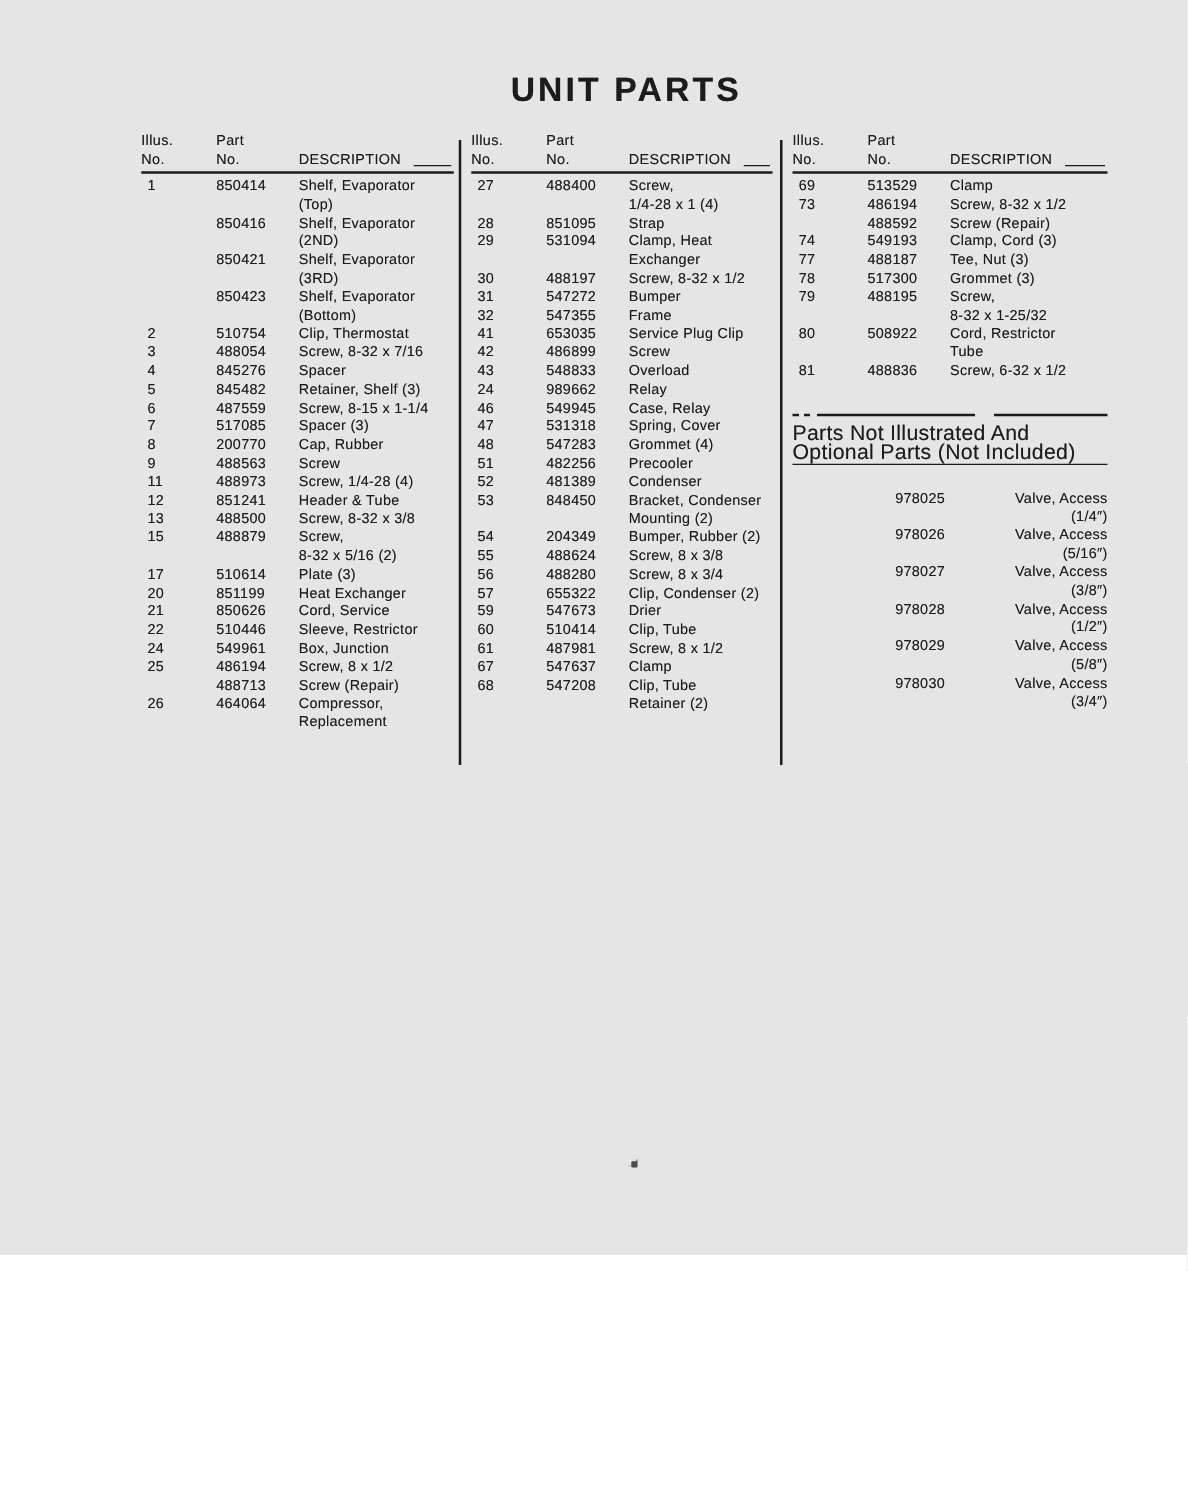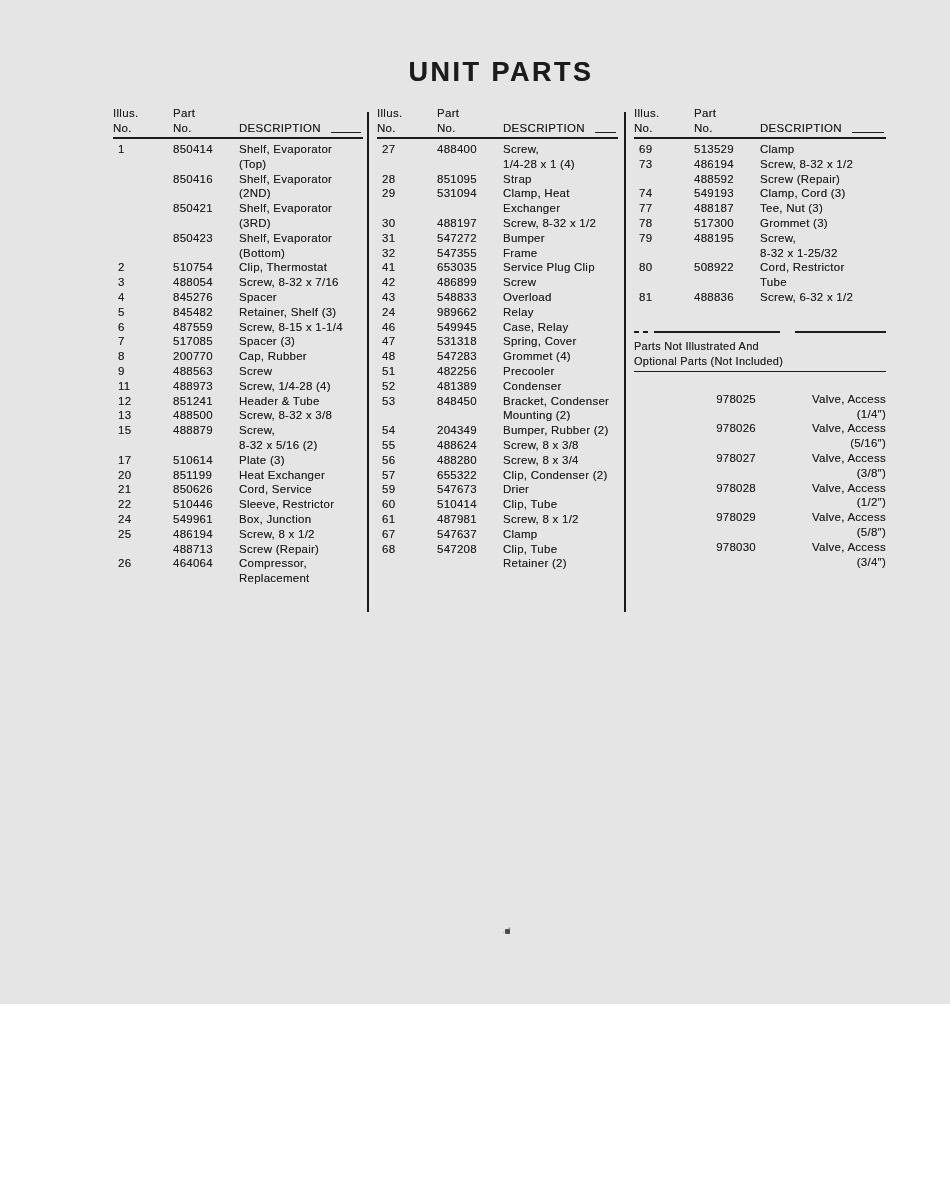--- a/index.html
+++ b/index.html
@@ -50,21 +50,21 @@
   
   .nisec{margin-top:26px;}
   .dash-rule{
     height:2px;width:100%;
     background:linear-gradient(to right,
       #1c1c1c 0 5px, transparent 5px 9px,
       #1c1c1c 9px 14px, transparent 14px 20px,
       #1c1c1c 20px 58%, transparent 58% 64%,
       #1c1c1c 64% 100%);
   }
-  .ni-head{font-size:11px;line-height:15px;margin-top:6px;letter-spacing:.25px;
+  .ni-head{font-size:17px;line-height:15px;margin-top:6px;letter-spacing:.25px;
     text-shadow:0 0 .4px rgba(0,0,0,.45);}
   .ni-head .ul{border-bottom:1.5px solid #1c1c1c;padding-bottom:2px;}
   .ni-rows{margin-top:20px;text-align:right;}
   
   .order-note{
     position:absolute;top:1109px;left:24px;right:0;text-align:center;
     font-size:12.5px;font-weight:bold;letter-spacing:1.4px;word-spacing:2px;
     text-shadow:0 0 .5px rgba(0,0,0,.55);
   }
   .page-num{position:absolute;top:1146px;left:44px;right:0;text-align:center;font-size:11.5px;}

